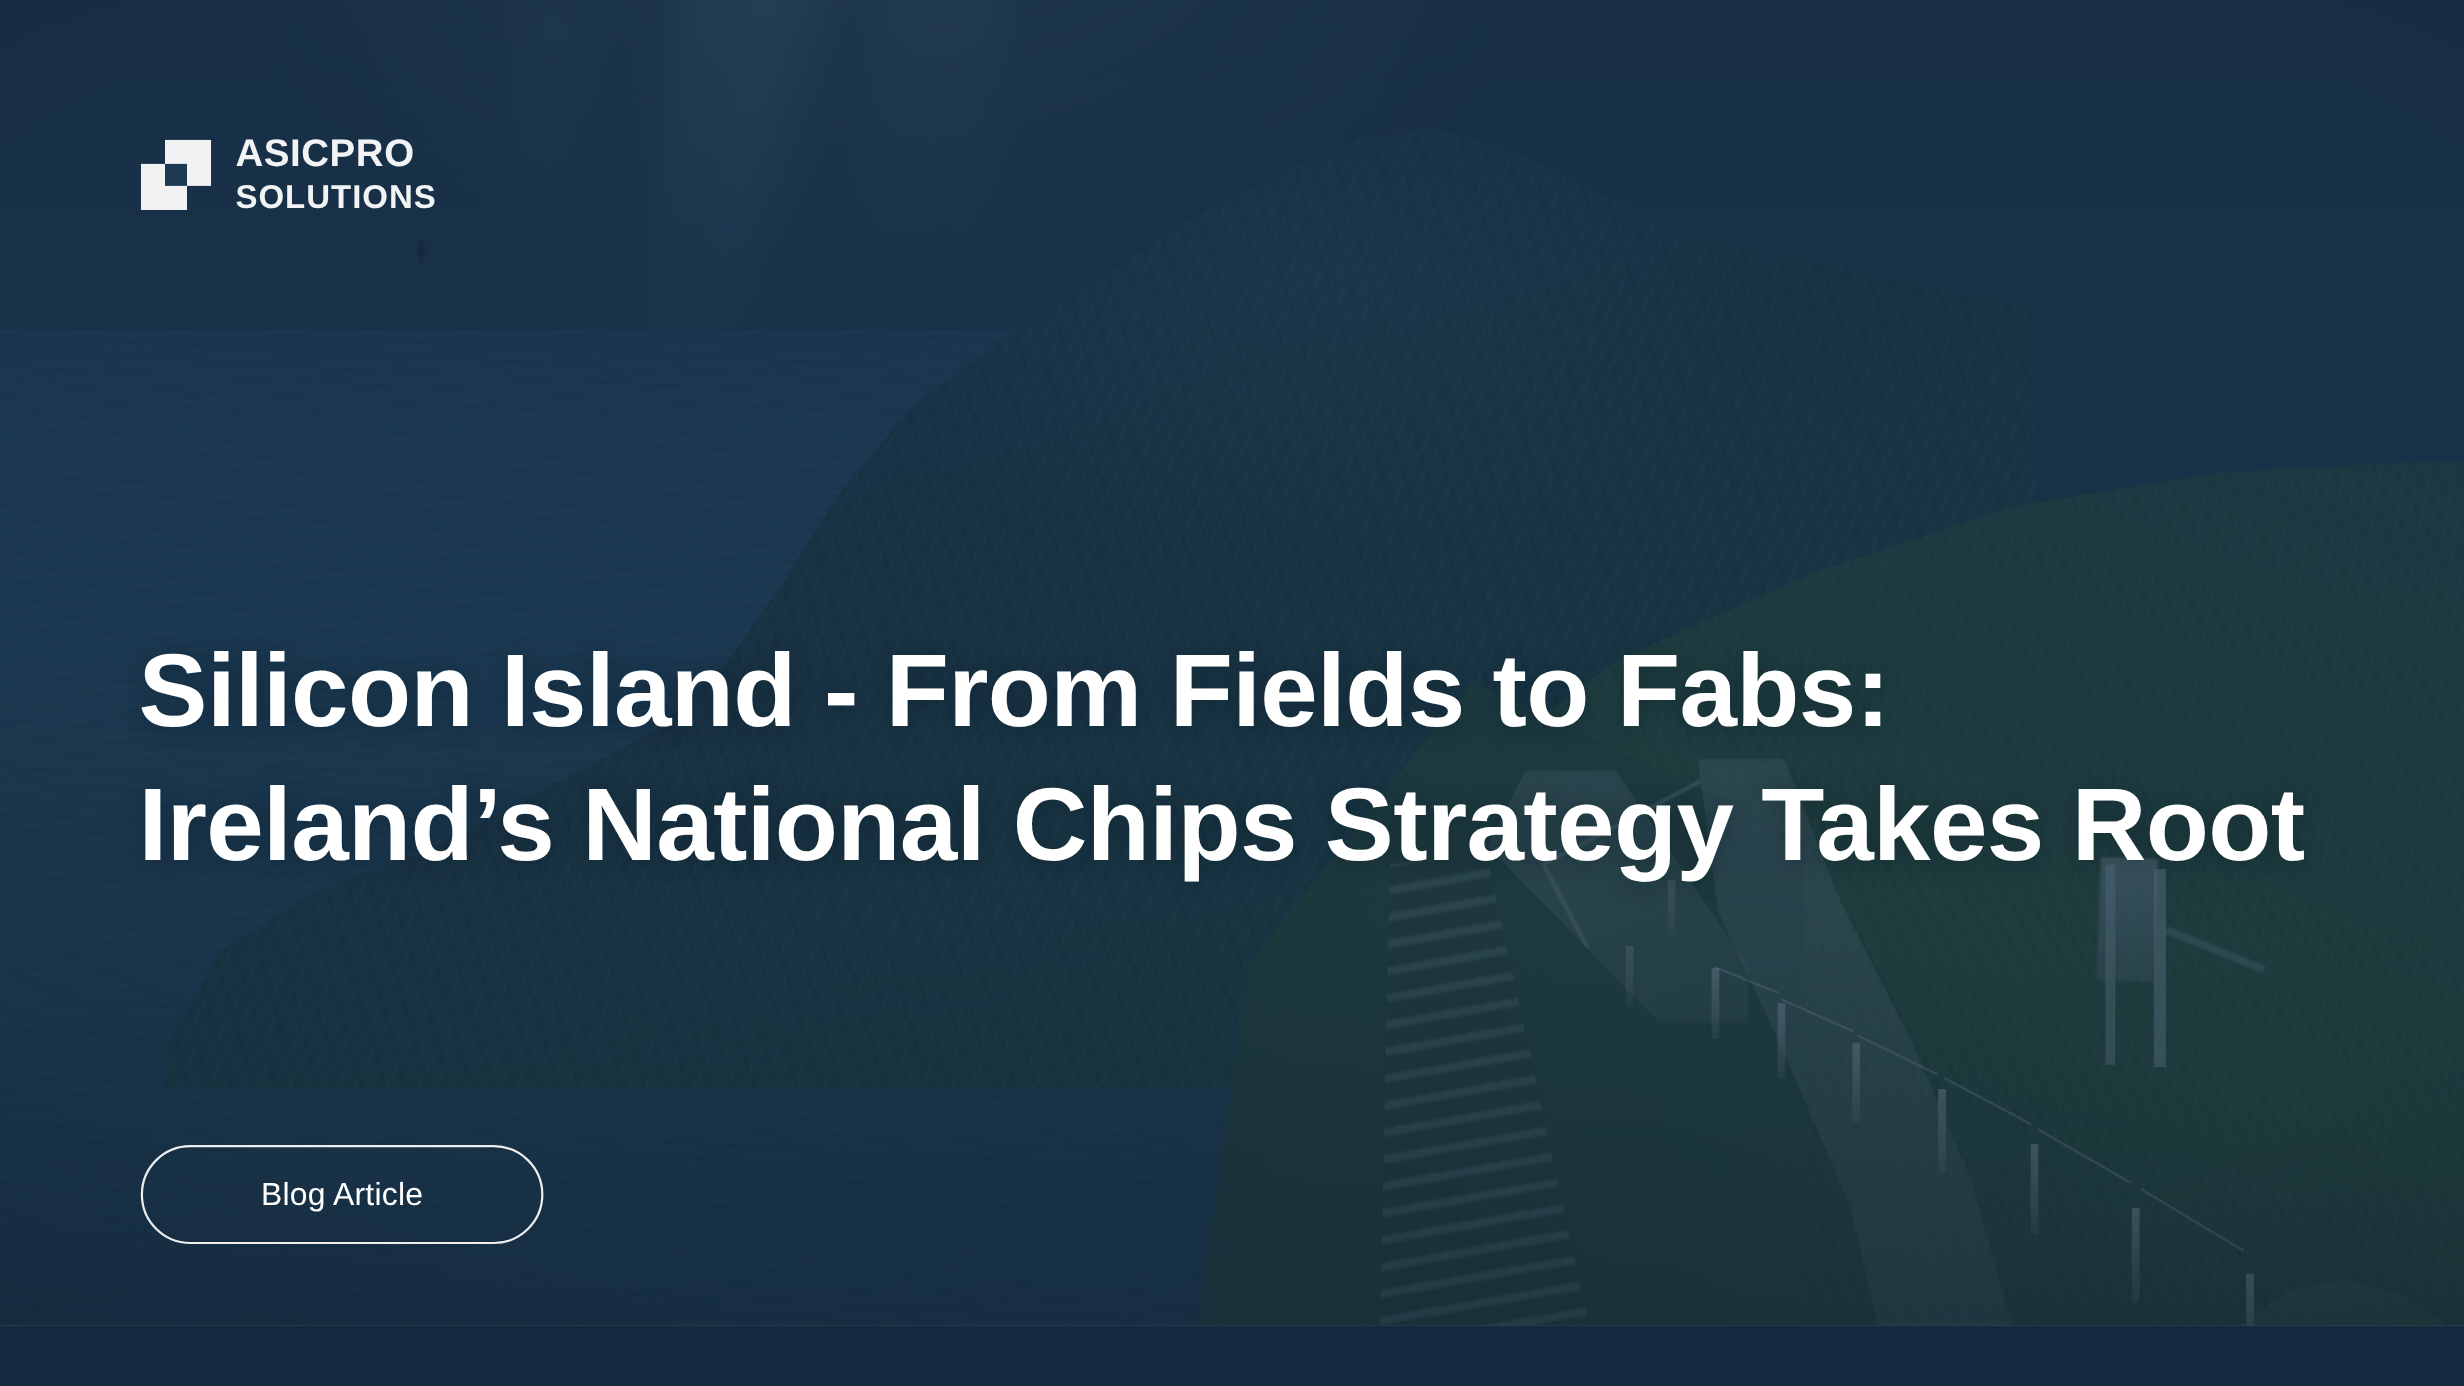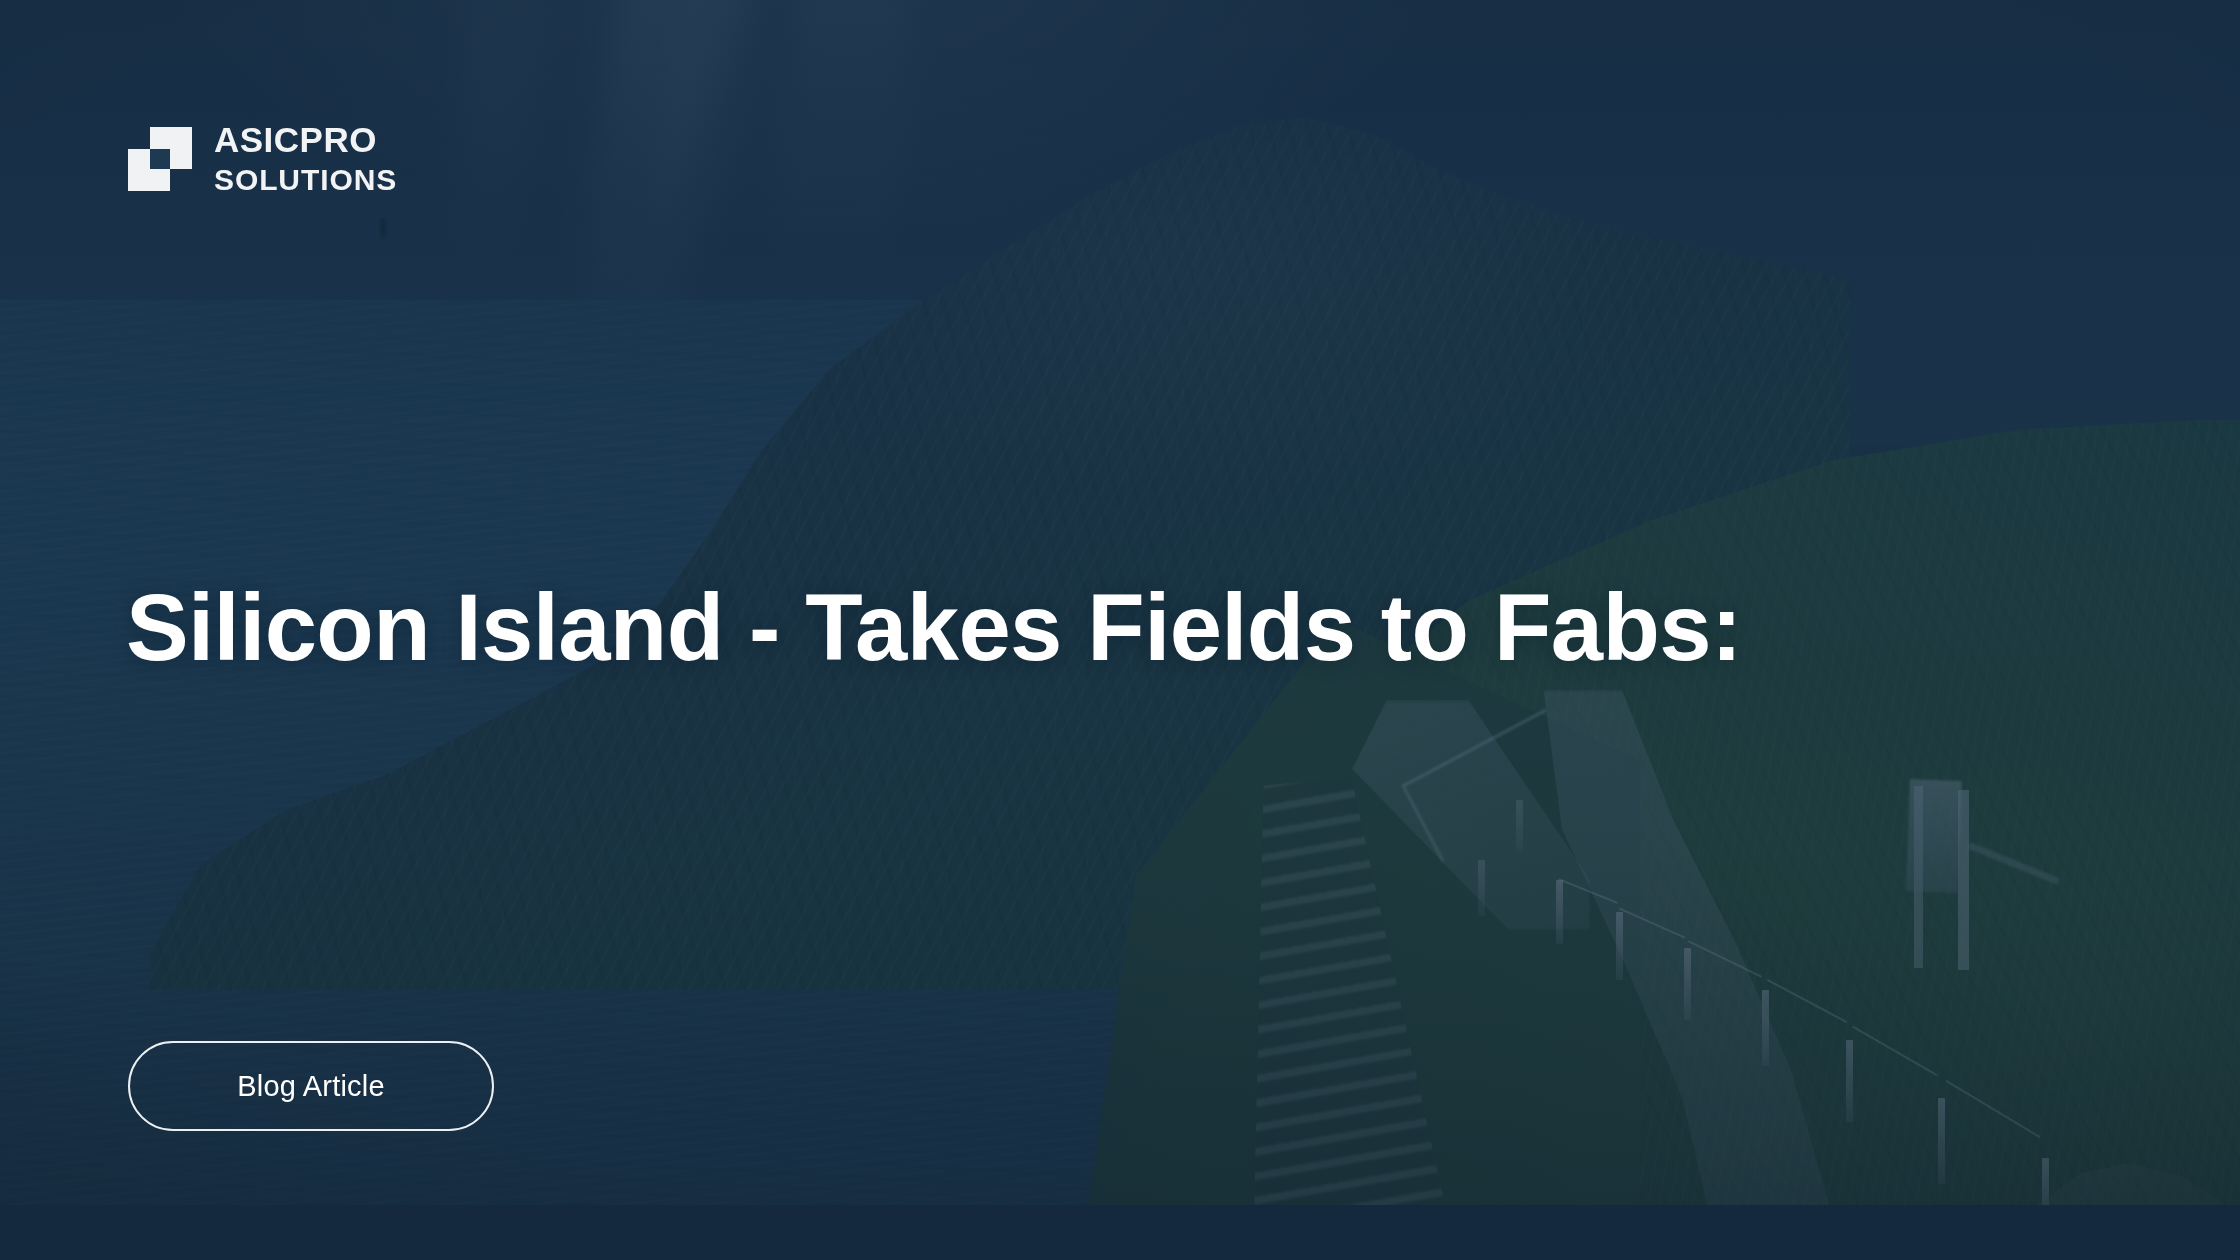--- a/index.html
+++ b/index.html
@@ -374,21 +374,22 @@
         <rect x="22" y="0" width="42" height="42" fill="#f1f2f3"></rect>
         <rect x="22" y="22" width="20" height="20" fill="#1d3a52"></rect>
       </svg>
       <div class="logo-words">
         <span class="logo-top">ASICPRO</span>
         <span class="logo-bottom">SOLUTIONS</span>
       </div>
     </div>
 
     <h1 class="headline">
-      <span class="ln">Silicon Island - Takes Fields to Fabs:</span>
+      <span class="ln">Silicon Island - From Fields to Fabs:</span>
+      <span class="ln">Ireland’s National Chips Strategy Takes Root</span>
     </h1>
 
     <div class="pill-row">
       <button class="pill pill-blog">Blog Article</button>
     </div>
 
   </div>
 </div>
 
 </body></html>

